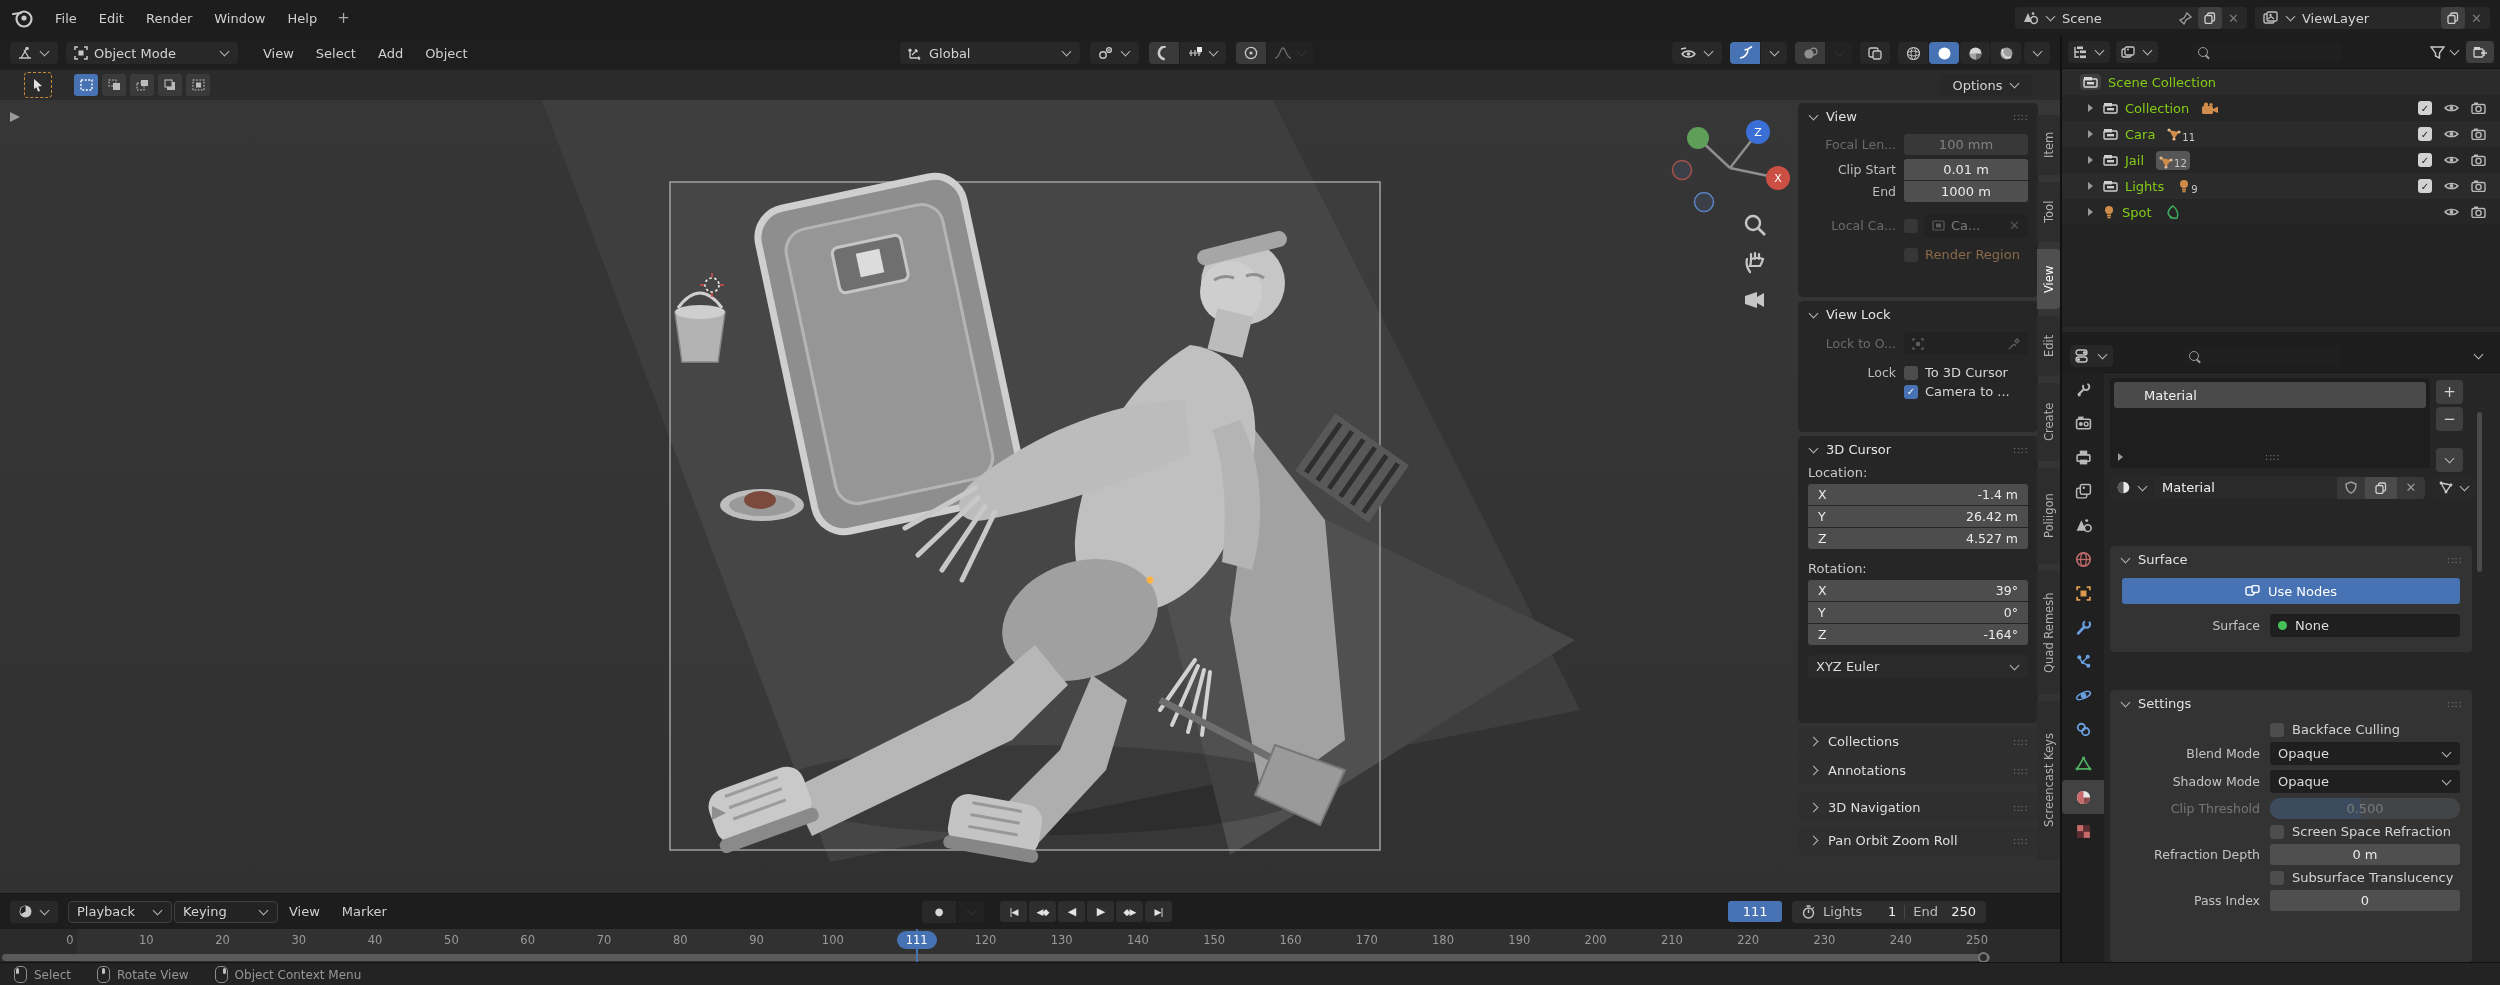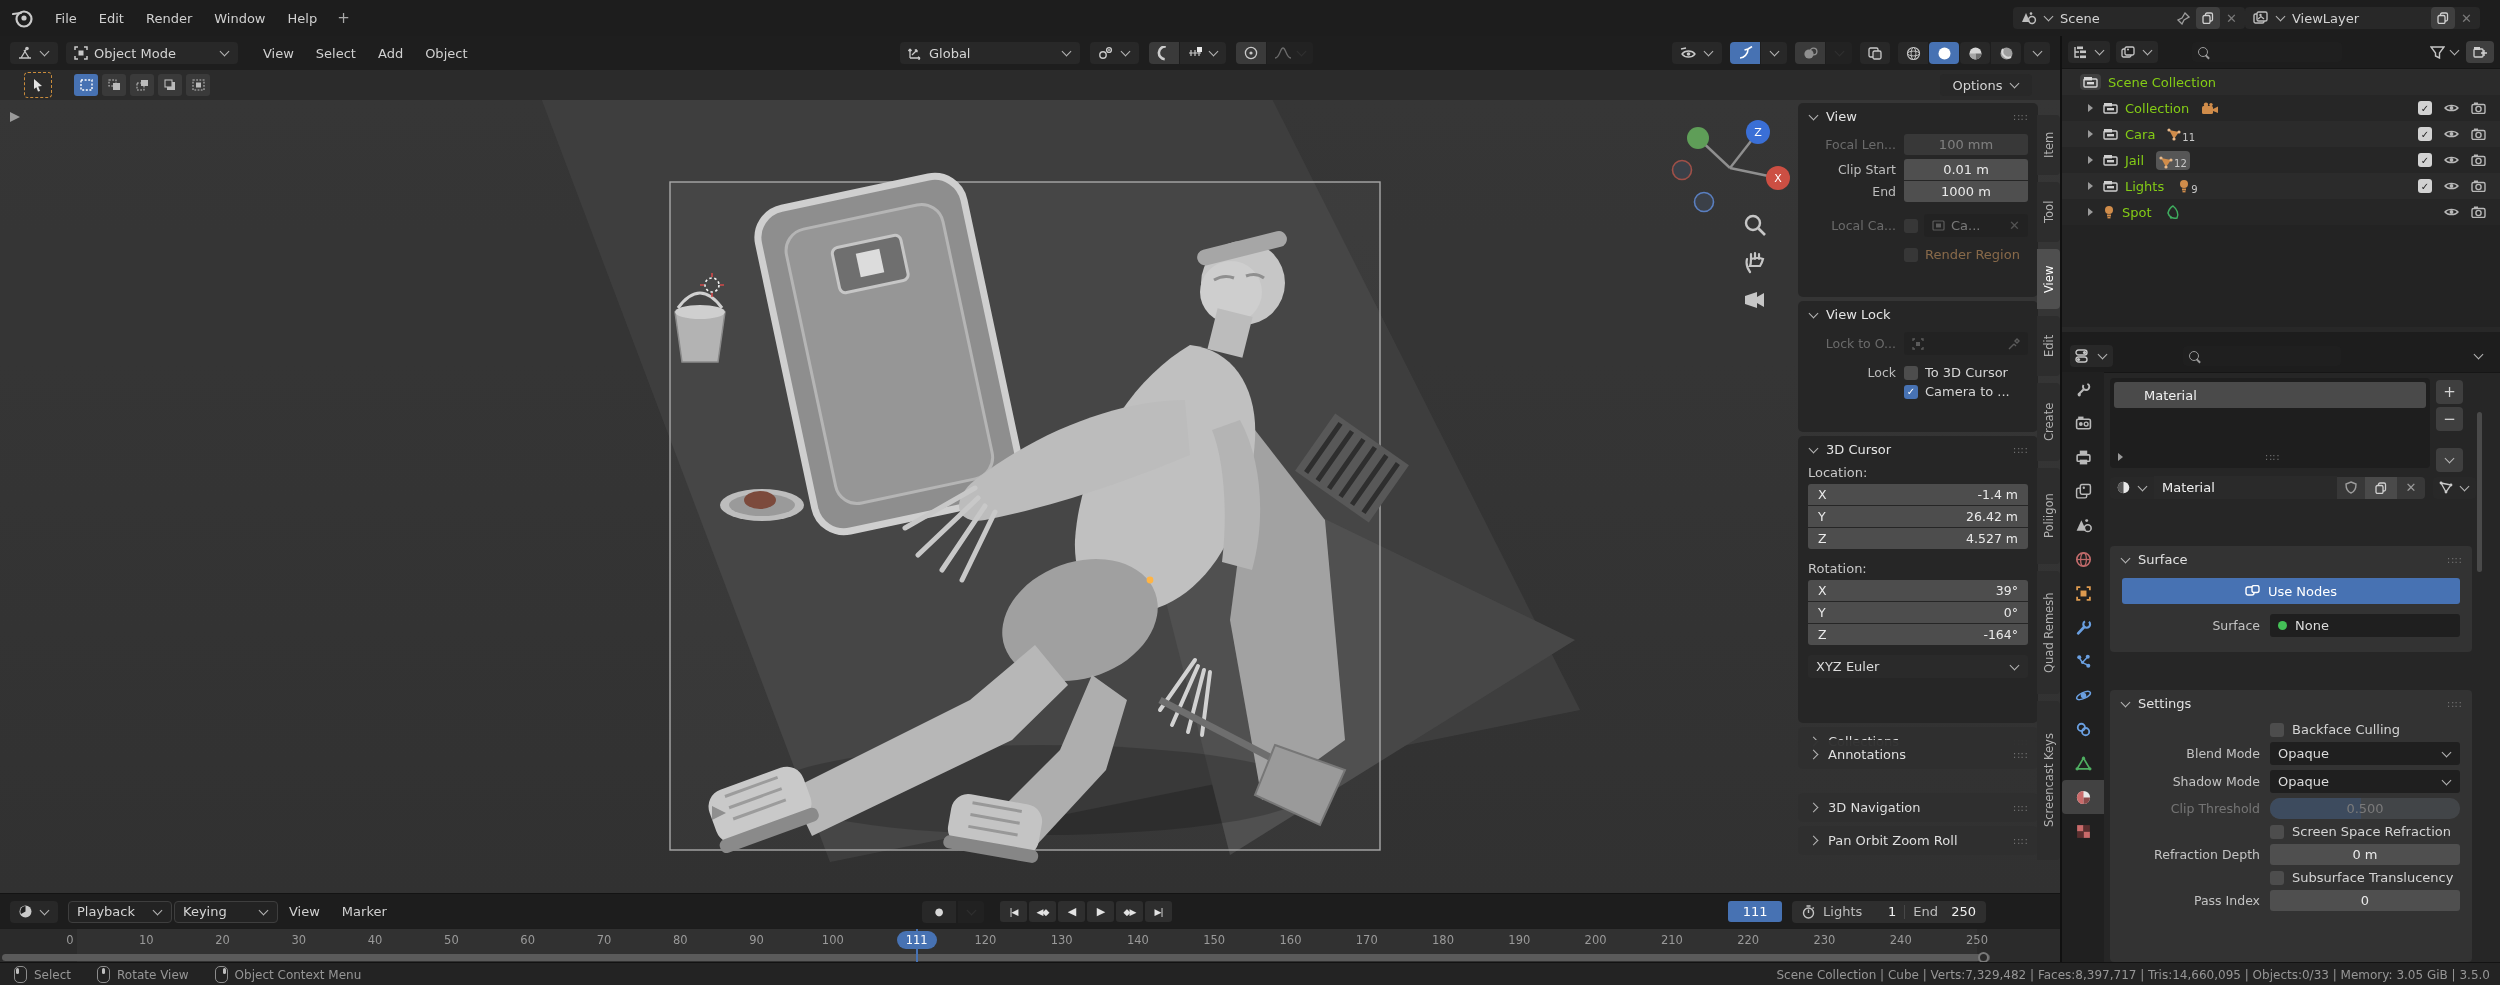--- a/index.html
+++ b/index.html
@@ -103,21 +103,21 @@
     <div class="row">
 
     <span class="menu">File</span>
         <span class="menu">Edit</span>
         <span class="menu">Render</span>
         <span class="menu">Window</span>
         <span class="menu">Help</span>
       </div>
     <span class="ws" style="font-size:15px;padding:1px 9px">+</span>
 
-    <div class="row" style="margin-left:auto;padding-right:20px">
+    <div class="row" style="margin-left:auto;gap:8px;padding-right:10px">
       <div class="chip" style="width:232px">
         <svg width="16" height="14" viewBox="0 0 16 14">
           <path d="M5 2 L9 11 L1 11 Z" fill="#bdbdbd"></path>
             <circle cx="11" cy="9" r="3.4" fill="none" stroke="#bdbdbd" stroke-width="1.5"></circle>
             <circle cx="10" cy="2.6" r="1.3" fill="#bdbdbd"></circle>
         </svg>
         <span class="chev"></span>
         <span class="grow">Scene</span>
         <svg width="13" height="13" viewBox="0 0 13 13">
           <path d="M8 1 L12 5 L7 8 L5 12 L1 8 L5 6 Z" fill="none" stroke="#9d9d9d" stroke-width="1.3"></path>
@@ -549,21 +549,21 @@
         <span class="chev"></span>
       </div>
     </div>
 
     <div id="np-collapsed">
         <div class="collapsed-panel" style="top: 627px;">
           <span class="chev r"></span>
           <span class="grow">Collections</span>
           <span class="grip"></span>
         </div>
-        <div class="collapsed-panel" style="top: 640px;">
+        <div class="collapsed-panel" style="top: 656px;">
           <span class="chev r"></span>
           <span class="grow">Annotations</span>
           <span class="grip"></span>
         </div>
         <div class="collapsed-panel" style="top: 693px;">
           <span class="chev r"></span>
           <span class="grow">3D Navigation</span>
           <span class="grip"></span>
         </div>
         <div class="collapsed-panel" style="top: 726px;">
@@ -693,21 +693,20 @@
           <span>Rotate View</span>
         </span>
         <span class="row" style="gap: 7px;">
           <span class="mouse r">
             <i></i>
           </span>
           <span>Object Context Menu</span>
         </span>
       </div>
     <span class="grow"></span>
-    <span style="margin-right:10px">Scene Collection | Cube | Verts:7,329,482 | Faces:8,397,717 | Tris:14,660,095 | Objects:0/33 | Memory: 3.05 GiB | 3.5.0</span>
   </div>
 
   <div id="outliner" class="abs">
     <div id="outliner-header">
       <span class="chip" style="padding:3px 5px">
         <svg width="15" height="13" viewBox="0 0 15 13">
           <path d="M2 1 V11 H6 M2 6 H6" stroke="#c6c6c6" stroke-width="1.4" fill="none"></path>
             <rect x="7" y="4.5" width="6" height="2.6" fill="#c6c6c6"></rect>
             <rect x="7" y="9.5" width="6" height="2.6" fill="#c6c6c6"></rect>
             <rect x="4" y="0.5" width="6" height="2.6" fill="#c6c6c6"></rect>

